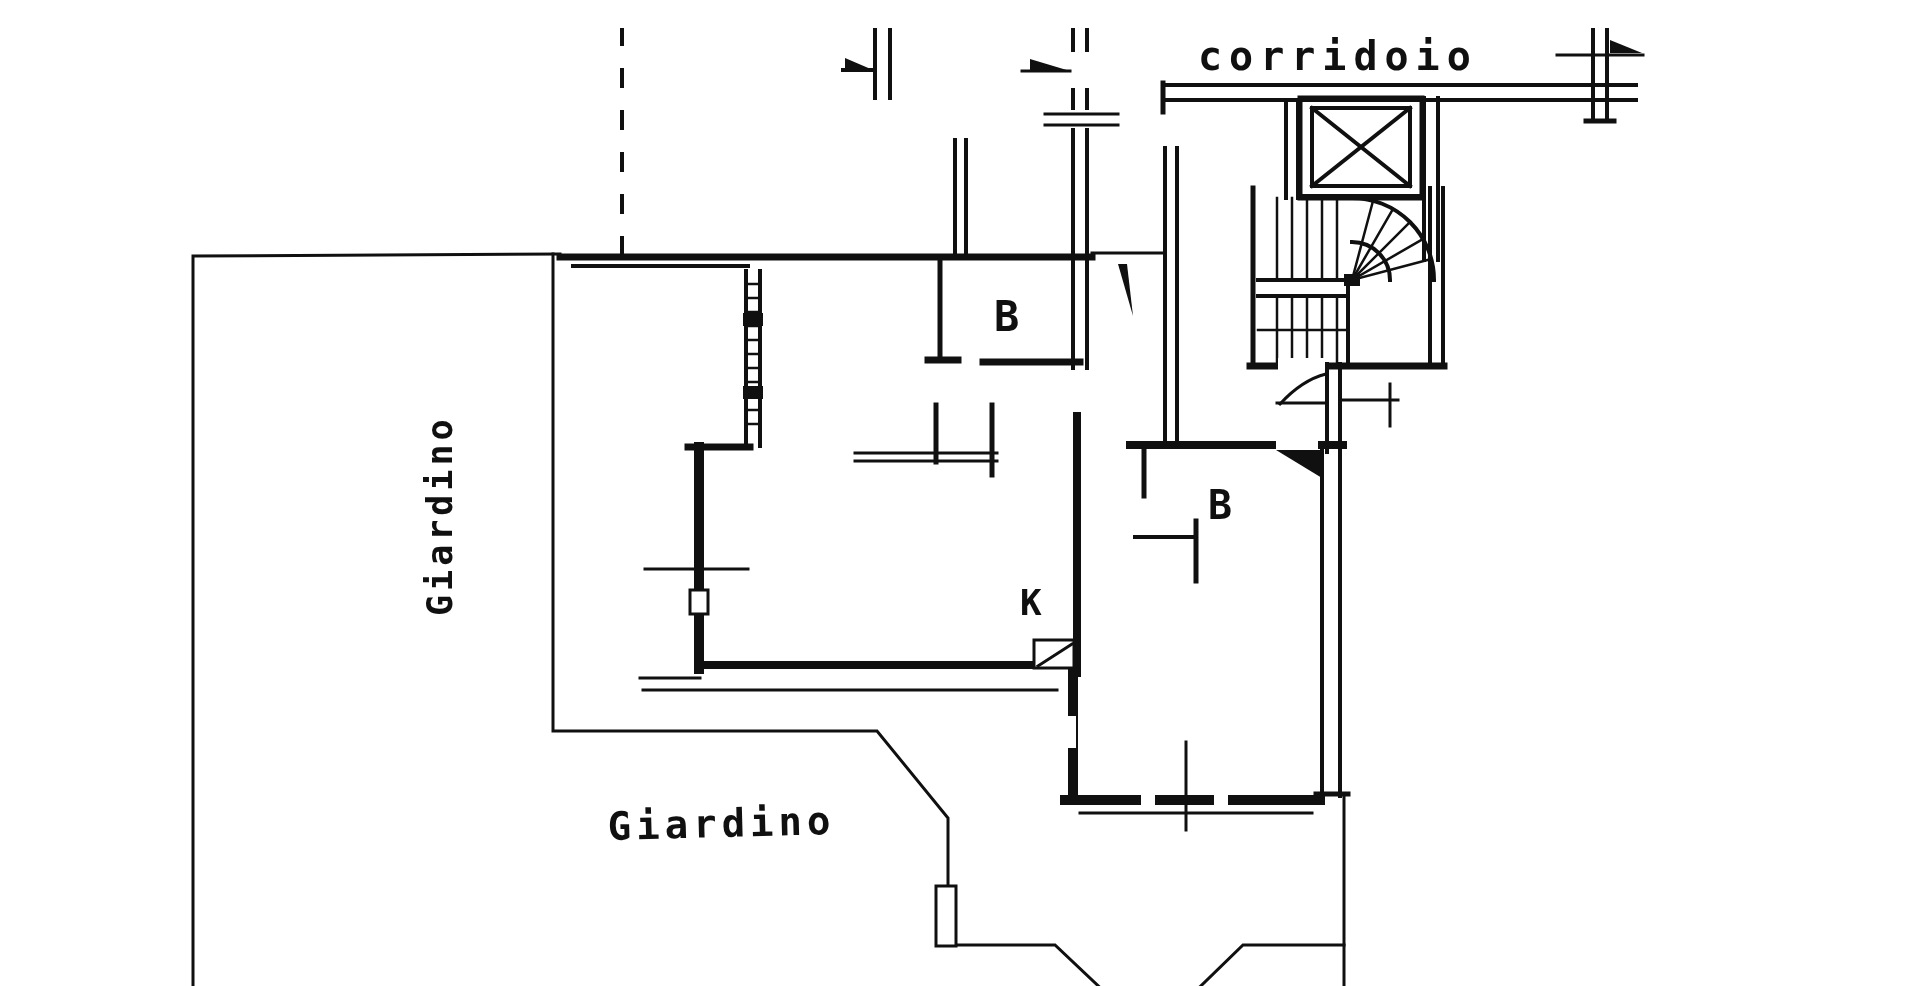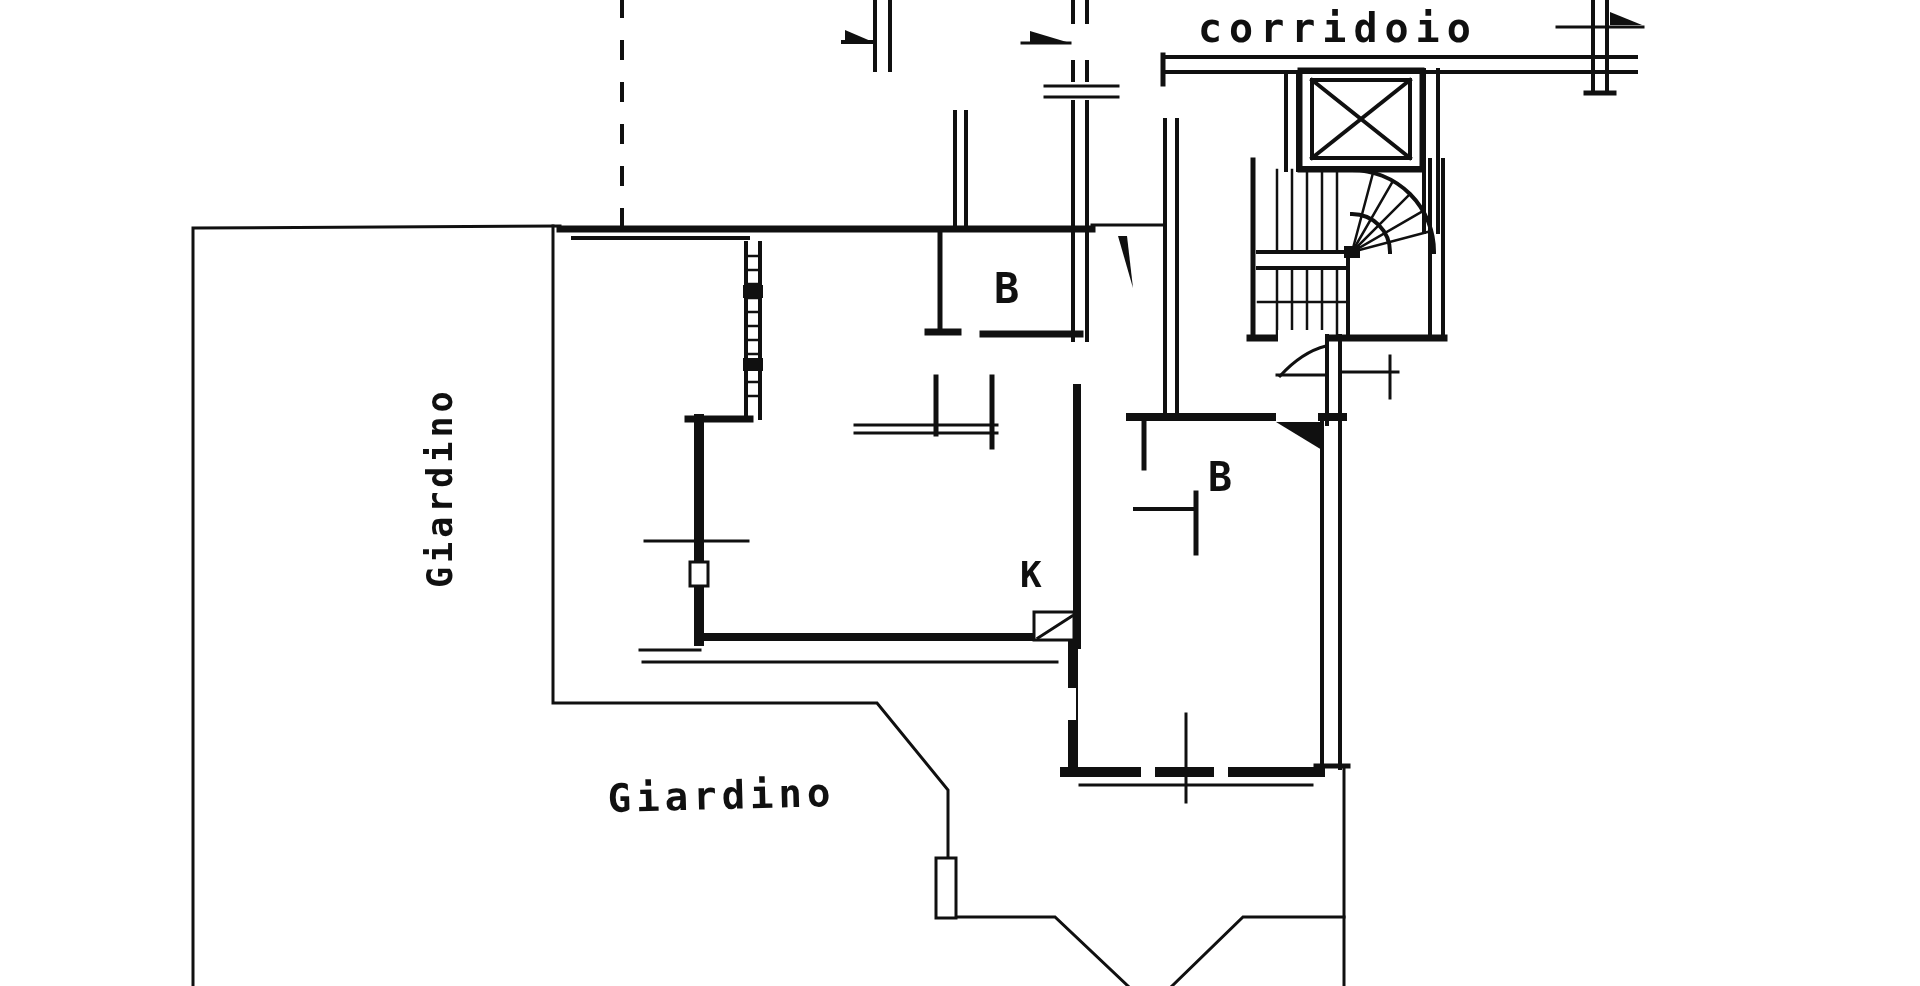--- a/index.html
+++ b/index.html
@@ -9,20 +9,21 @@
     width: 1920px;
     height: 986px;
     overflow: hidden;
     font-family: "DejaVu Sans", sans-serif;
   }
   #plan-wrap {
     width: 1920px;
     height: 718px;
     position: relative;
     background: var(--paper, #ffffff);
+    margin-top: 28px;
   }
   svg { display: block; color: var(--ink, #0b0b0b); }
   .thin   { stroke: currentColor; stroke-width: 3;  fill: none; stroke-linecap: square; }
   .thin2  { stroke: currentColor; stroke-width: 4;  fill: none; stroke-linecap: square; }
   .wall   { stroke: currentColor; stroke-width: 7;  fill: none; stroke-linecap: square; }
   .wall8  { stroke: currentColor; stroke-width: 8;  fill: none; stroke-linecap: square; }
   .wall9  { stroke: currentColor; stroke-width: 10; fill: none; stroke-linecap: square; }
   .wall5  { stroke: currentColor; stroke-width: 5;  fill: none; stroke-linecap: square; }
   .dbl    { stroke: currentColor; stroke-width: 4;  fill: none; stroke-linecap: square; }
   .hair   { stroke: currentColor; stroke-width: 2.5;fill: none; stroke-linecap: square; }

